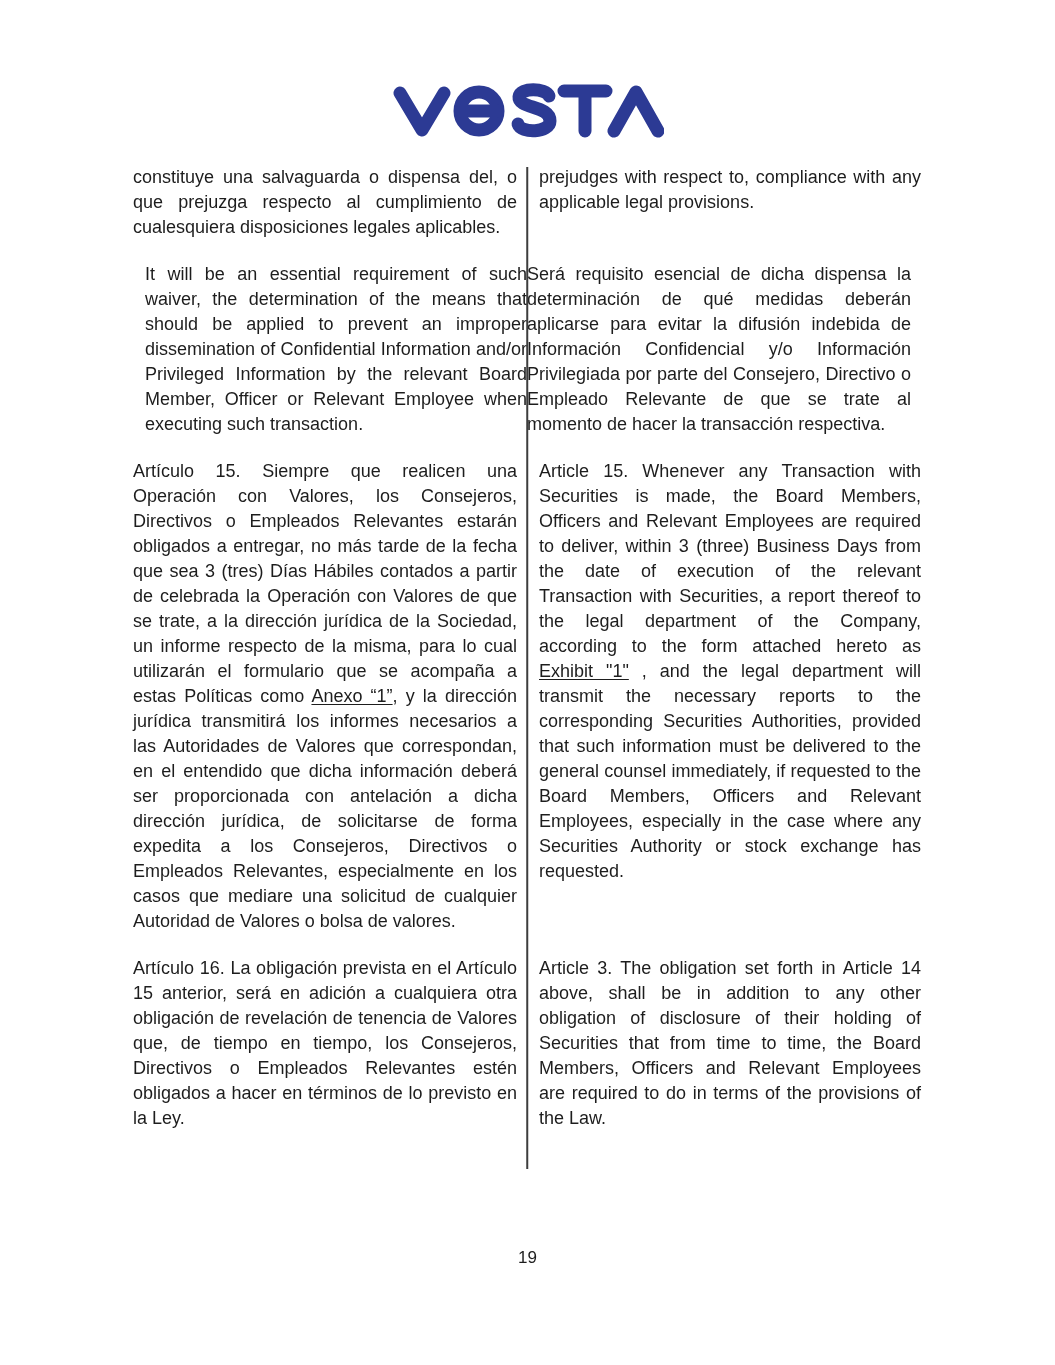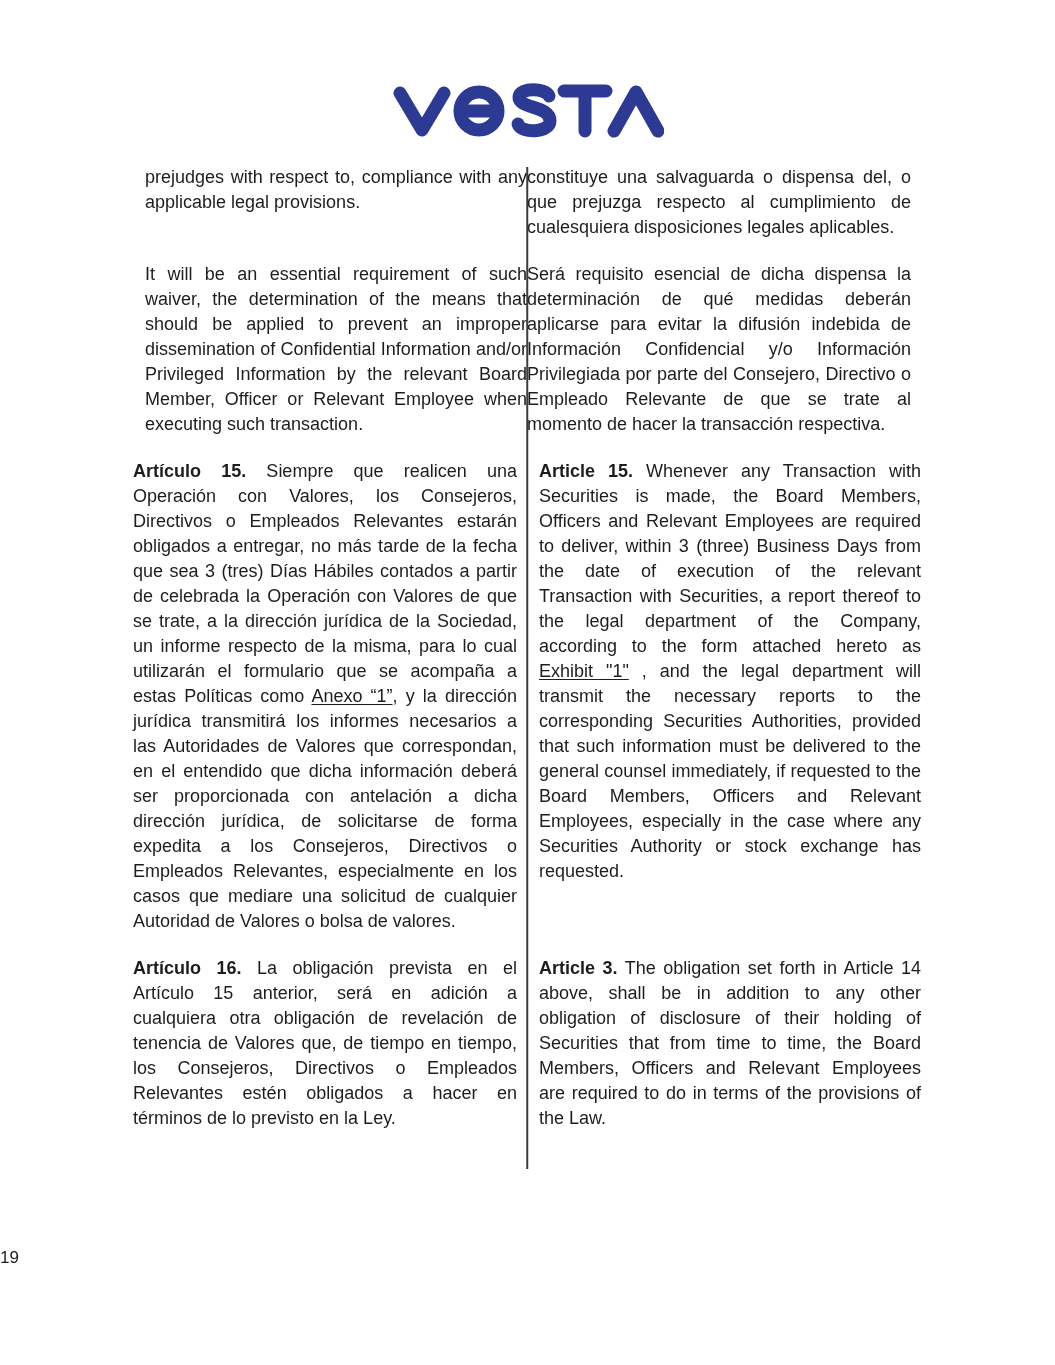--- a/index.html
+++ b/index.html
@@ -46,26 +46,27 @@
   .row:last-child { margin-bottom: 12px; }
   .cell {
     margin: 0;
     font-size: 18px;
     line-height: 25px;
     text-align: justify;
     color: #1d1d1d;
   }
   .cell.es { padding-right: 10px; }
   .cell.en { padding-left: 12px; }
-  .lead { font-weight: 700; }
+  .lead { font-weight: 400; }
   .uref { text-decoration: underline; text-underline-offset: 2px; }
   .page-num {
     position: absolute;
     left: 0; right: 0;
     top: 1248px;
+    text-align: center;
     font-size: 17px;
     color: #1d1d1d;
   }
 </style>
 </head>
 <body>
 
 <div class="page">
 
   <div class="logo-wrap">
@@ -81,22 +82,22 @@
       <path d="M172,11 L214,11 M193,11 L193,51"></path>
 
       <path d="M222,51 L244,12 L266,51"></path>
     </svg>
   </div>
 
   <main class="columns">
     <div class="divider"></div>
 
     <section class="row">
+      <p class="cell es"><span>constituye una salvaguarda o dispensa del, o que prejuzga respecto al cumplimiento de cualesquiera disposiciones legales aplicables.</span></p>
       <p class="cell en"><span>prejudges with respect to, compliance with any applicable legal provisions.</span></p>
-      <p class="cell es"><span>constituye una salvaguarda o dispensa del, o que prejuzga respecto al cumplimiento de cualesquiera disposiciones legales aplicables.</span></p>
     </section>
 
     <section class="row">
       <p class="cell en"><span>It will be an essential requirement of such waiver, the determination of the means that should be applied to prevent an improper dissemination of Confidential Information and/or Privileged Information by the relevant Board Member, Officer or Relevant Employee when executing such transaction.</span></p>
       <p class="cell es"><span>Será requisito esencial de dicha dispensa la determinación de qué medidas deberán aplicarse para evitar la difusión indebida de Información Confidencial y/o Información Privilegiada por parte del Consejero, Directivo o Empleado Relevante de que se trate al momento de hacer la transacción respectiva.</span></p>
     </section>
 
     <section class="row">
       <p class="cell es"><span class="lead">Artículo 15.</span><span> Siempre que realicen una Operación con Valores, los Consejeros, Directivos o Empleados Relevantes estarán obligados a entregar, no más tarde de la fecha que sea 3 (tres) Días Hábiles contados a partir de celebrada la Operación con Valores de que se trate, a la dirección jurídica de la Sociedad, un informe respecto de la misma, para lo cual utilizarán el formulario que se acompaña a estas Políticas como </span><span class="uref">Anexo “1”</span><span>, y la dirección jurídica transmitirá los informes necesarios a las Autoridades de Valores que correspondan, en el entendido que dicha información deberá ser proporcionada con antelación a dicha dirección jurídica, de solicitarse de forma expedita a los Consejeros, Directivos o Empleados Relevantes, especialmente en los casos que mediare una solicitud de cualquier Autoridad de Valores o bolsa de valores.</span></p>
       <p class="cell en"><span class="lead">Article 15.</span><span> Whenever any Transaction with Securities is made, the Board Members, Officers and Relevant Employees are required to deliver, within 3 (three) Business Days from the date of execution of the relevant Transaction with Securities, a report thereof to the legal department of the Company, according to the form attached hereto as </span><span class="uref">Exhibit "1"</span><span> , and the legal department will transmit the necessary reports to the corresponding Securities Authorities, provided that such information must be delivered to the general counsel immediately, if requested to the Board Members, Officers and Relevant Employees, especially in the case where any Securities Authority or stock exchange has requested.</span></p>

